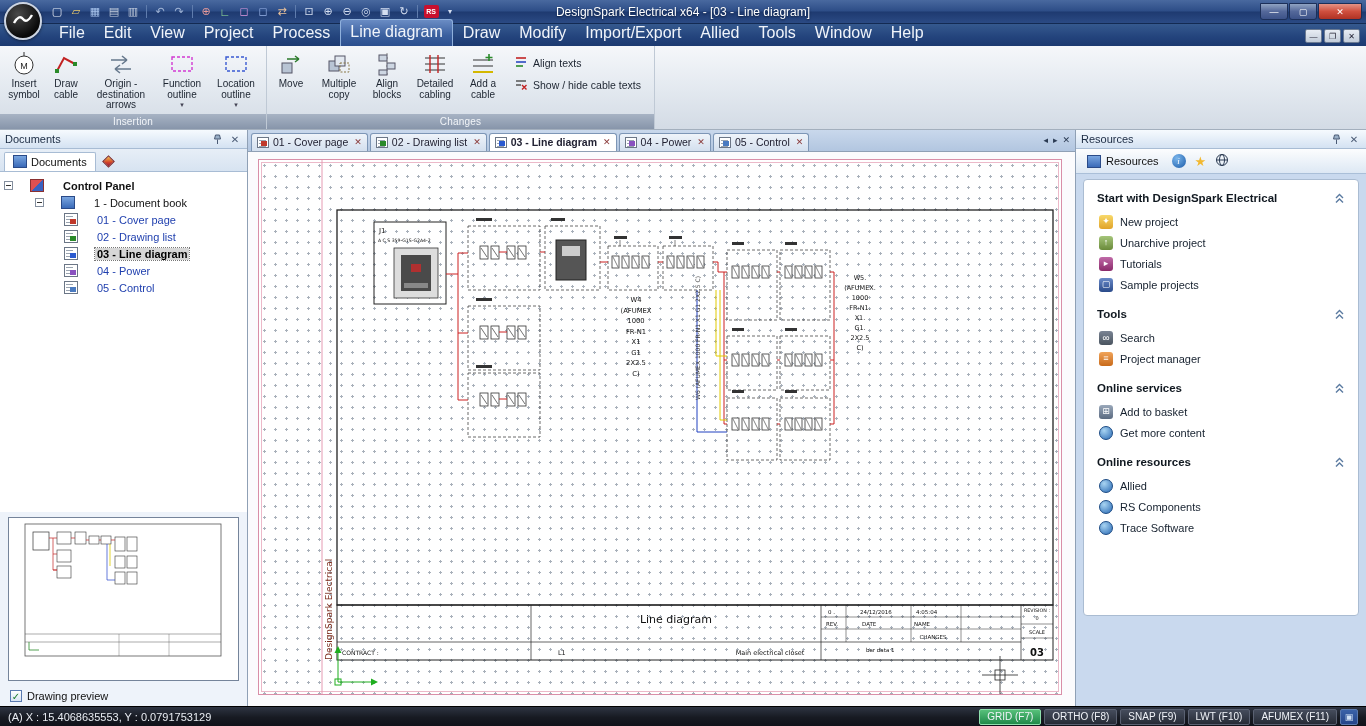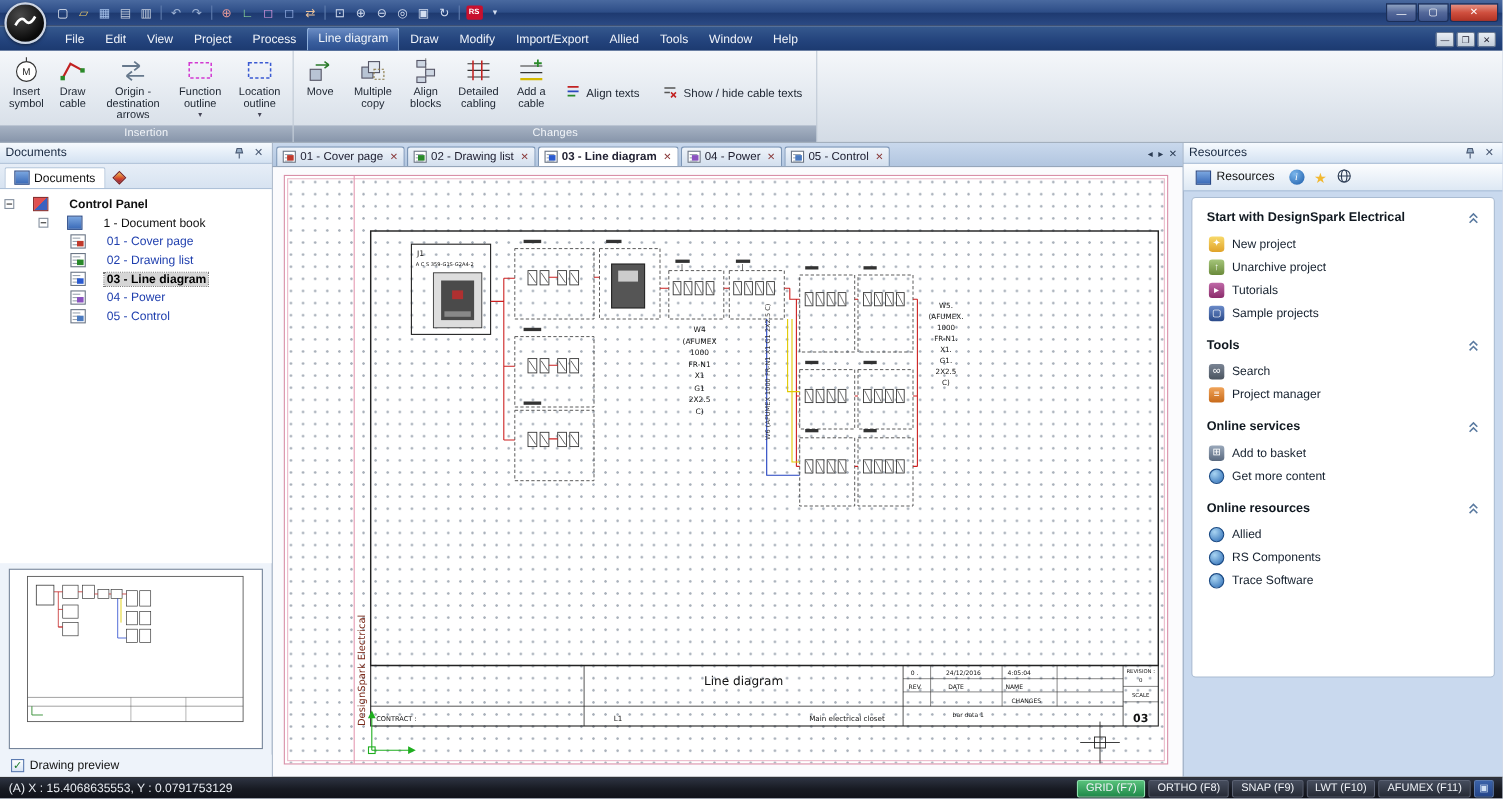--- a/index.html
+++ b/index.html
@@ -13,35 +13,35 @@
   .qsep{width:1px;height:13px;background:#5f7cad;margin:0 3px}
   .rsbadge{background:#c8102e;color:#fff;font-size:7px;font-weight:bold;width:15px;height:13px;display:flex;align-items:center;justify-content:center;border-radius:2px}
   .ttext{position:absolute;left:0;right:0;text-align:center;color:#fff;font-size:12px;text-shadow:0 1px 2px #0a1c3a;pointer-events:none}
   .wctrls{margin-left:auto;display:flex;margin-right:4px;z-index:3}
   .wbtn{width:28px;height:17px;display:flex;align-items:center;justify-content:center;color:#fff;font-size:9px;background:linear-gradient(#8fa3c2,#54689a 50%,#3c5288);border:1px solid #1c2f58;border-radius:0 0 3px 3px;margin-left:1px}
   .wbtn.close{width:44px;background:linear-gradient(#e59385,#cf4f3e 50%,#b03224)}
   .logo{position:absolute;left:4px;top:2px;width:38px;height:38px;border-radius:50%;background:radial-gradient(circle at 35% 30%,#4a4a4a,#0a0a0a 70%);border:2px solid #cdd5e2;z-index:6;display:flex;align-items:center;justify-content:center;box-shadow:0 1px 3px rgba(0,0,0,.5)}
 
   
   .menubar{height:22px;background:linear-gradient(#35598e,#23437c 60%,#1c3a70);display:flex;align-items:flex-end;padding-left:50px;position:relative}
-  .mitem{color:#f0f4fa;font-size:11px;padding:3px 9px 4px;margin-right:1px;border-radius:3px 3px 0 0}
+  .mitem{color:#f0f4fa;font-size:16px;padding:3px 9px 4px;margin-right:1px;border-radius:3px 3px 0 0}
   .mitem.active{background:linear-gradient(#6a8cc4,#3a5f9e 60%,#2c4f8e);border:1px solid #8fb0dc;border-bottom:none;padding-bottom:5px}
   .mdictrl{margin-left:auto;display:flex;align-items:center;gap:2px;padding:0 6px 3px}
   .mdibtn{width:17px;height:14px;background:linear-gradient(#e8edf4,#c2ccd9);border:1px solid #6a7a92;border-radius:2px;color:#223;font-size:8px;display:flex;align-items:center;justify-content:center}
 
   
   .ribbon{height:84px;background:linear-gradient(#f5f7fa,#e2e8ef 55%,#d3dbe5);border-bottom:1px solid #a3afbd;display:flex}
   .rgroup{display:flex;flex-direction:column;border-right:1px solid #bfc9d5}
   .rbtns{flex:1;display:flex;padding:2px 3px 0}
   .rlabel{height:15px;background:linear-gradient(#a7b3c4,#8795aa);color:#f2f5f9;font-size:10px;display:flex;align-items:center;justify-content:center;letter-spacing:.2px}
   .rbtn{width:54px;display:flex;flex-direction:column;align-items:center;padding:2px 1px 0;gap:1px;font-size:10px;line-height:1.05;text-align:center;color:#1c2430;border-radius:3px}
   .rbtn.narrow{width:42px}.rbtn.wide{width:68px}
   .ric{width:28px;height:28px;flex:none;display:flex;align-items:center;justify-content:center}
   .dropcaret{font-size:7px;color:#445;line-height:1}
-  .rsidecol{display:flex;gap:21px;padding:7px 10px 0}
+  .rsidecol{display:flex;flex-direction:column;gap:6px;padding:7px 10px 0}
   .rsbtn{display:flex;align-items:center;gap:5px;font-size:10.5px;color:#1c2430}
 
   
   .main{display:flex;height:576px}
   .leftpanel{width:248px;background:#eef3fa;border-right:1px solid #8fa0b5;display:flex;flex-direction:column}
   .rightpanel{width:291px;border-left:1px solid #8fa0b5;background:#c9d9ee;display:flex;flex-direction:column}
   .center{flex:1;display:flex;flex-direction:column;min-width:0}
 
   .phead{height:19px;background:linear-gradient(#f6fafe,#d4e2f2);border-bottom:1px solid #a8bcd4;display:flex;align-items:center;gap:4px;padding:0 5px;font-size:11px;color:#1a2a42}
   .phead .sp{flex:1}
@@ -139,20 +139,21 @@
     <span class="qicon" style="color:#d4def0">⊖</span>
     <span class="qicon" style="color:#d4def0">◎</span>
     <span class="qicon" style="color:#d4def0">▣</span>
     <span class="qicon" style="color:#d4def0">↻</span>
     <span class="qsep"></span>
     <span class="qicon">
         <span class="rsbadge">RS</span>
       </span>
     <span class="qicon" style="color:#d4def0;font-size:8px">▾</span>
   </div>
+  <div class="ttext">DesignSpark Electrical x64 - [03 - Line diagram]</div>
   <div class="wctrls">
     <span class="wbtn">—</span>
     <span class="wbtn">▢</span>
     <span class="wbtn close">✕</span>
   </div>
 </div>
 
 <div class="menubar">
   <span class="mitem">File</span>
   <span class="mitem">Edit</span>

